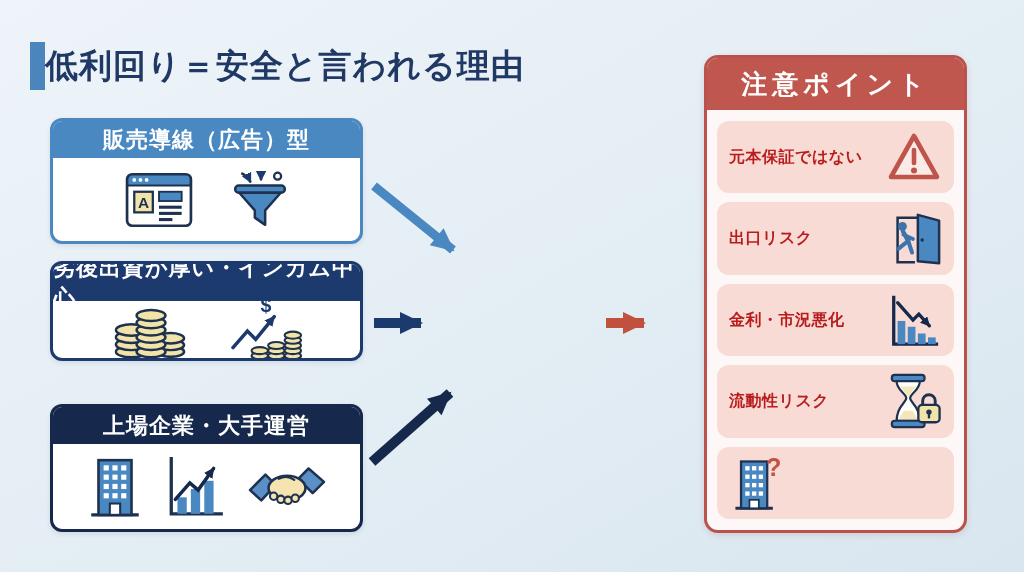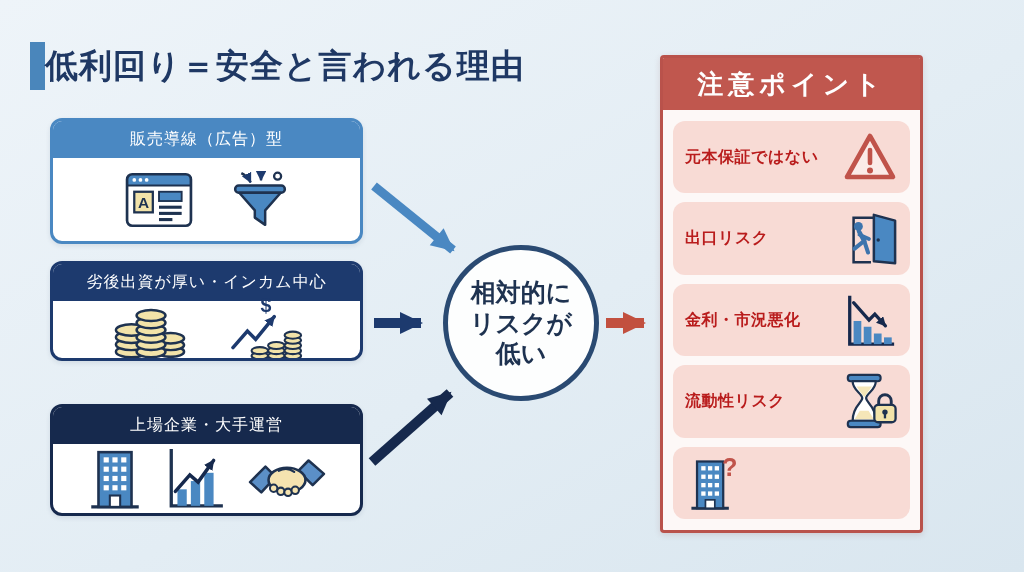--- a/index.html
+++ b/index.html
@@ -17,44 +17,44 @@
   .title-accent { width:15px; height:48px; background:#4a86bb; }
   .page-title { font-size:33px; font-weight:bold; color:#1f3864; letter-spacing:1px; }
   
   .reason-box {
     position:absolute; left:50px; width:313px; border-radius:12px;
     background:#ffffff; overflow:hidden;
     box-shadow:0 2px 5px rgba(30,50,80,0.10);
   }
   .rb-1 { top:118px; height:126px; border:3px solid #4a88c2; }
   .rb-2 { top:261px; height:100px; border:3px solid #1d3a6e; }
-  .rb-3 { top:404px; height:112px; border:3px solid #16294d; }
+  .rb-3 { top:404px; height:128px; border:3px solid #16294d; }
   .rb-header {
     height:37px; display:flex; align-items:center; justify-content:center;
-    color:#ffffff; font-size:16px; font-weight:normal; letter-spacing:1px;
+    color:#ffffff; font-size:22px; font-weight:bold; letter-spacing:1px;
   }
   .rb-1 .rb-header { background:#4a88c2; }
   .rb-2 .rb-header { background:#1d3a6e; }
   .rb-3 .rb-header { background:#16294d; }
   .rb-body {
     height:calc(100% - 37px); display:flex; align-items:center; justify-content:center; gap:38px;
   }
   .rb-3 .rb-body { gap:22px; }
   
   .circle {
     position:absolute; left:443px; top:245px; width:156px; height:156px;
     background:#fdfefe; border:5px solid #2a4a72; border-radius:50%;
     display:flex; flex-direction:column; align-items:center; justify-content:center;
     text-align:center;
   }
   .circle span { display:block; font-size:25px; font-weight:bold; color:#1e3250; line-height:1.22; }
   
   .panel {
-    position:absolute; left:660px; top:55px; width:263px; height:478px;
-    background:#fdf8f7; border:3px solid #b9524b; border-radius:4px; overflow:hidden;
+    position:absolute; left:704px; top:55px; width:263px; height:478px;
+    background:#fdf8f7; border:3px solid #b9524b; border-radius:14px; overflow:hidden;
     box-shadow:0 2px 6px rgba(120,50,45,0.15);
   }
   .panel-header {
     height:52px; background:#c0574e; display:flex; align-items:center; justify-content:center;
     color:#ffffff; font-size:26px; font-weight:bold; letter-spacing:5px;
   }
   .panel-body {
     height:calc(100% - 52px); padding:11px 10px; display:flex; flex-direction:column; gap:9px;
   }
   .c-item {
@@ -210,25 +210,20 @@
           <circle cx="25" cy="34" r="3.6"></circle>
             <circle cx="32" cy="37" r="3.6"></circle>
             <circle cx="39" cy="38" r="3.6"></circle>
             <circle cx="46" cy="36" r="3.6"></circle>
         </g>
         <path d="M30,17 q8,-4 15,1" fill="none" stroke="#1e3250" stroke-width="2.2" stroke-linecap="round"></path>
       </svg>
     </div>
   </div>
 
-  <div class="circle">
-    <span>相対的に</span>
-    <span>リスクが</span>
-    <span>低い</span>
-  </div>
 
   <div class="panel">
     <div class="panel-header">注意ポイント</div>
     <div class="panel-body">
 
       <div class="c-item">
         <span class="c-label">元本保証ではない</span>
         <span class="c-icon">
           <svg width="56" height="52" viewBox="0 0 56 52">
             <path d="M28,5 L51,46 H5 Z" fill="rgba(255,255,255,0.45)" stroke="#c0534a" stroke-width="4.6" stroke-linejoin="round"></path>

